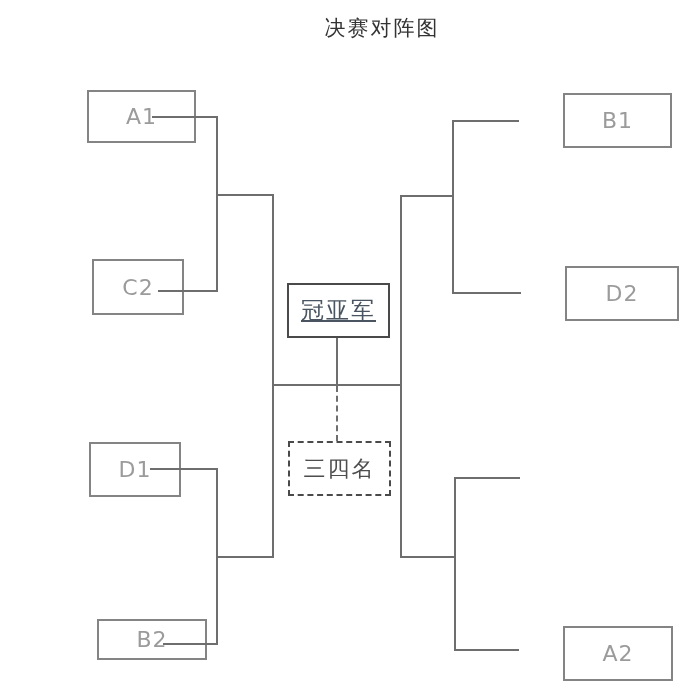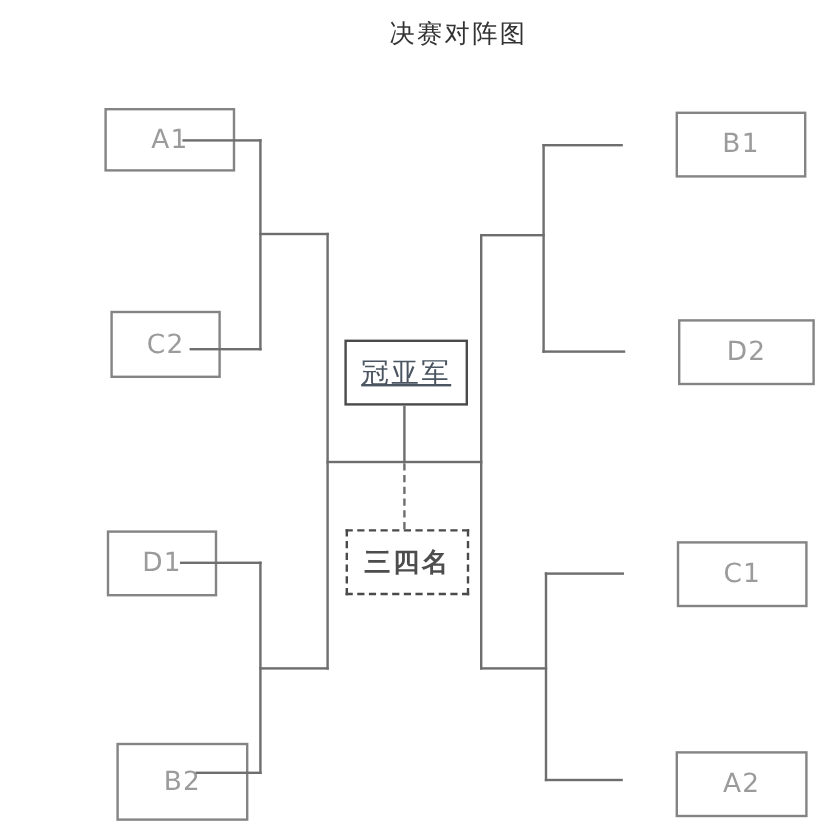--- a/index.html
+++ b/index.html
@@ -45,21 +45,20 @@
     border: 2px solid var(--final-box-border, #4a4a4a);
     color: var(--final-text, #4a5561);
     font-size: 23px;
     letter-spacing: 2px;
     text-decoration: underline;
   }
   .box.third {
     border: 2px dashed var(--final-box-border, #4a4a4a);
     color: var(--third-text, #4d4d4d);
     letter-spacing: 2px;
-    font-weight: bold;
   }
   .ln {
     position: absolute;
     background: var(--line, #6e6e6e);
   }
   .ln-dashed {
     position: absolute;
     width: 0;
     background: none;
     border-left: 2px dashed var(--line, #6e6e6e);
@@ -68,25 +67,24 @@
 </head>
 <body>
 
 <div class="stage">
 
   <div class="title">决赛对阵图</div>
 
   <div class="box player" style="left:43px;  top:90px;  width:109px; height:53px;">A1</div>
   <div class="box player" style="left:48px;  top:259px; width:92px; height:56px;">C2</div>
   <div class="box player" style="left:45px;  top:442px; width:92px; height:55px;">D1</div>
-  <div class="box player" style="left:53px;  top:619px; width:110px; height:65px;">B2</div>
+  <div class="box player" style="left:53px;  top:619px; width:110px; height:41px;">B2</div>
 
   <div class="box player" style="left:519px; top:93px;  width:109px; height:55px;">B1</div>
   <div class="box player" style="left:521px; top:266px; width:114px; height:55px;">D2</div>
-  <div class="box player" style="left:520px; top:451px; width:109px; height:55px;">C1</div>
   <div class="box player" style="left:519px; top:626px; width:110px; height:55px;">A2</div>
 
   <div class="box final" style="left:287px; top:283px; width:103px; height:55px;">冠亚军</div>
   <div class="box third" style="left:288px; top:441px; width:103px; height:55px;">三四名</div>
 
   <div class="ln" style="left:152px; top:116px; width:66px;  height:2px;"></div>
   <div class="ln" style="left:158px; top:290px; width:60px;  height:2px;"></div>
   <div class="ln" style="left:216px; top:116px; width:2px;   height:176px;"></div>
   <div class="ln" style="left:216px; top:194px; width:58px;  height:2px;"></div>
 

